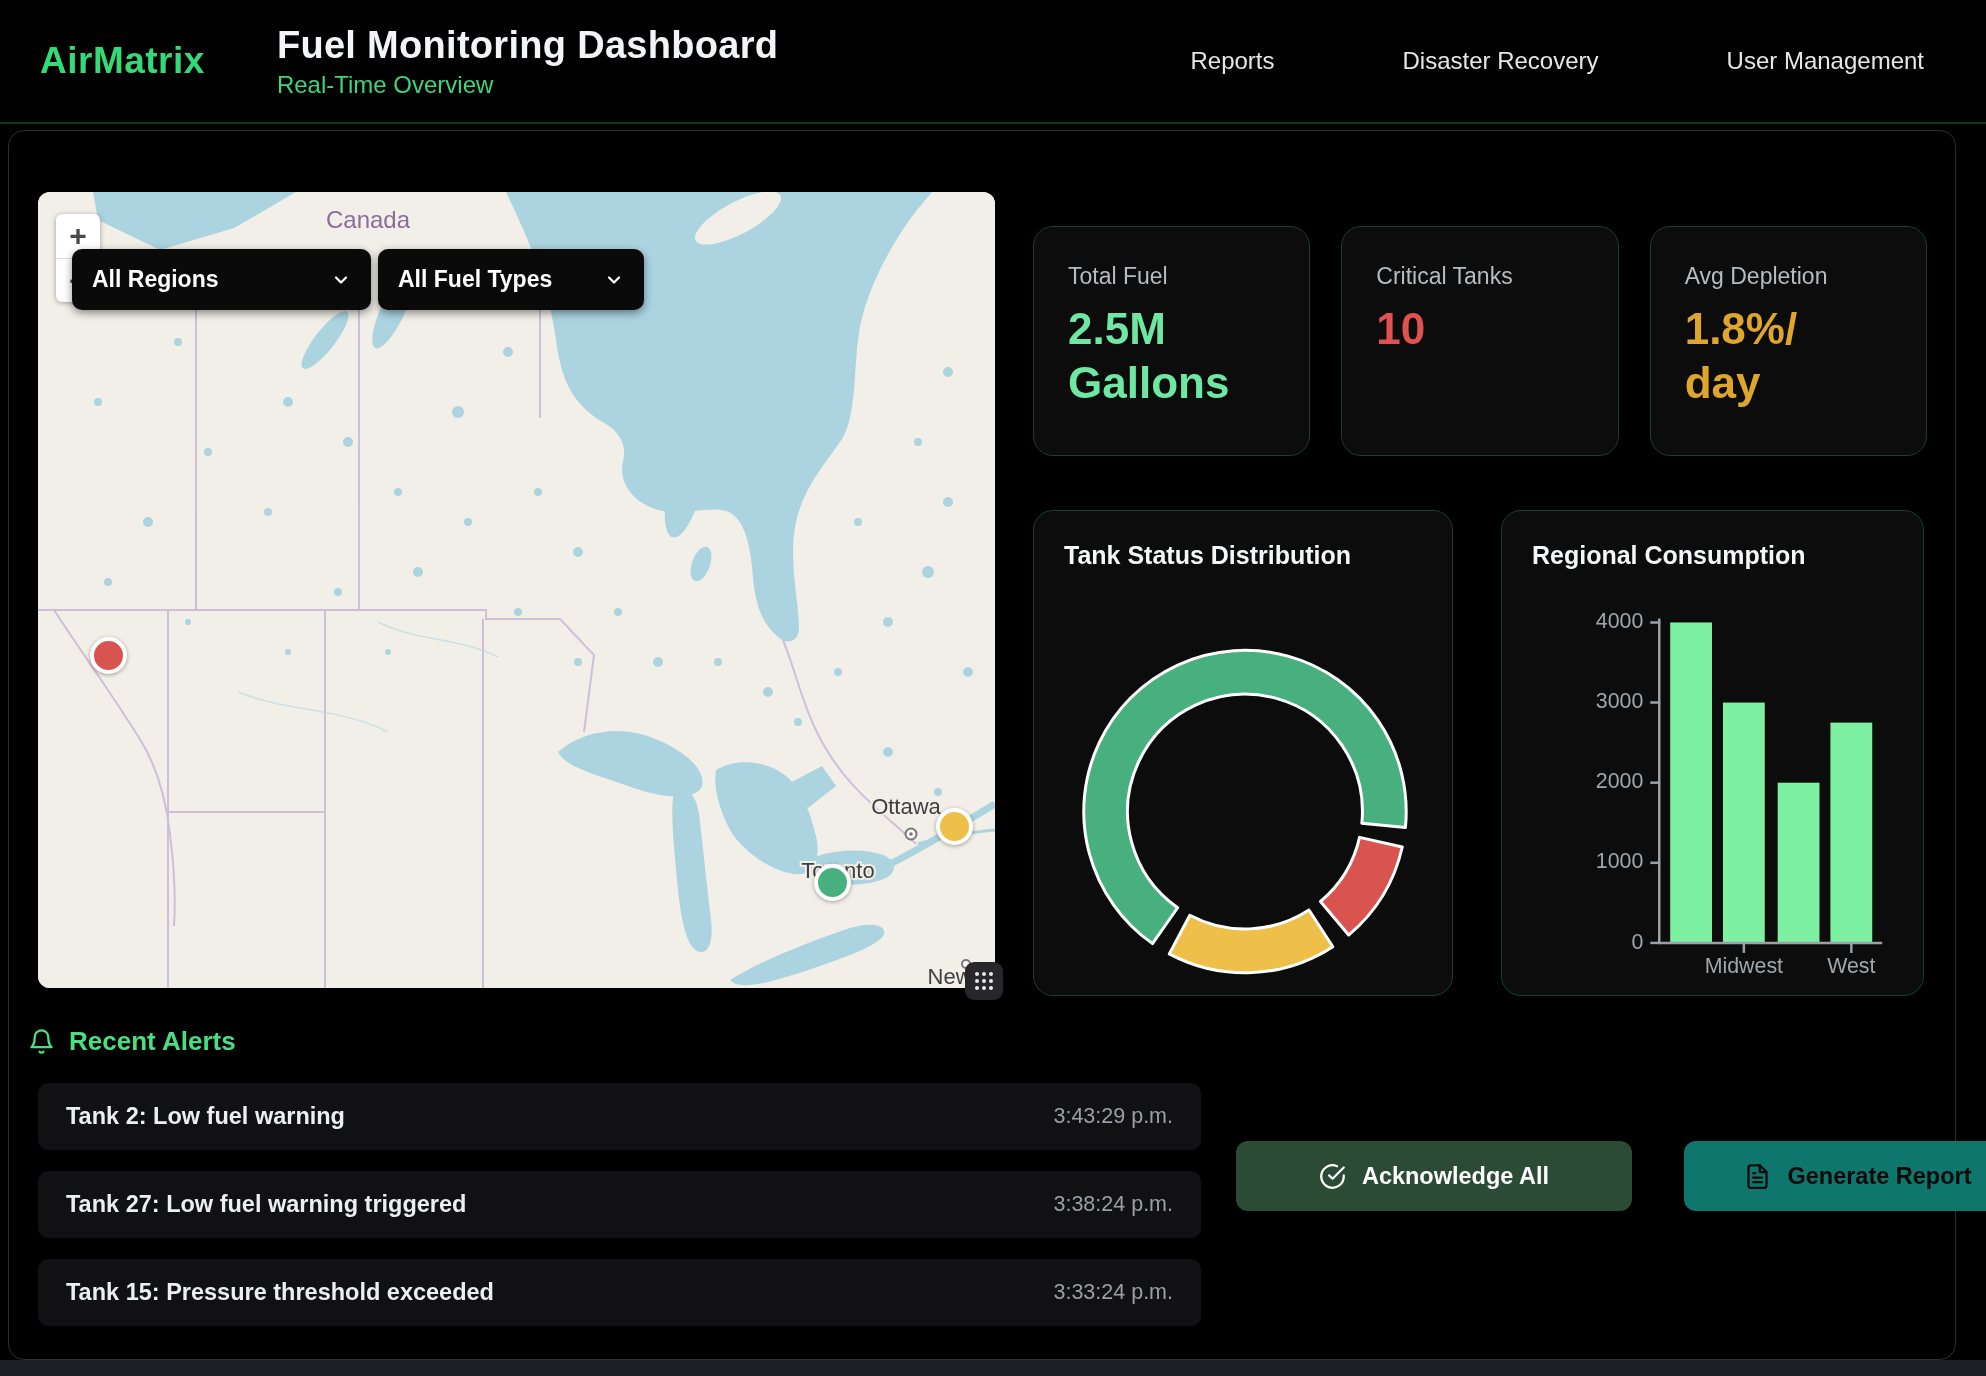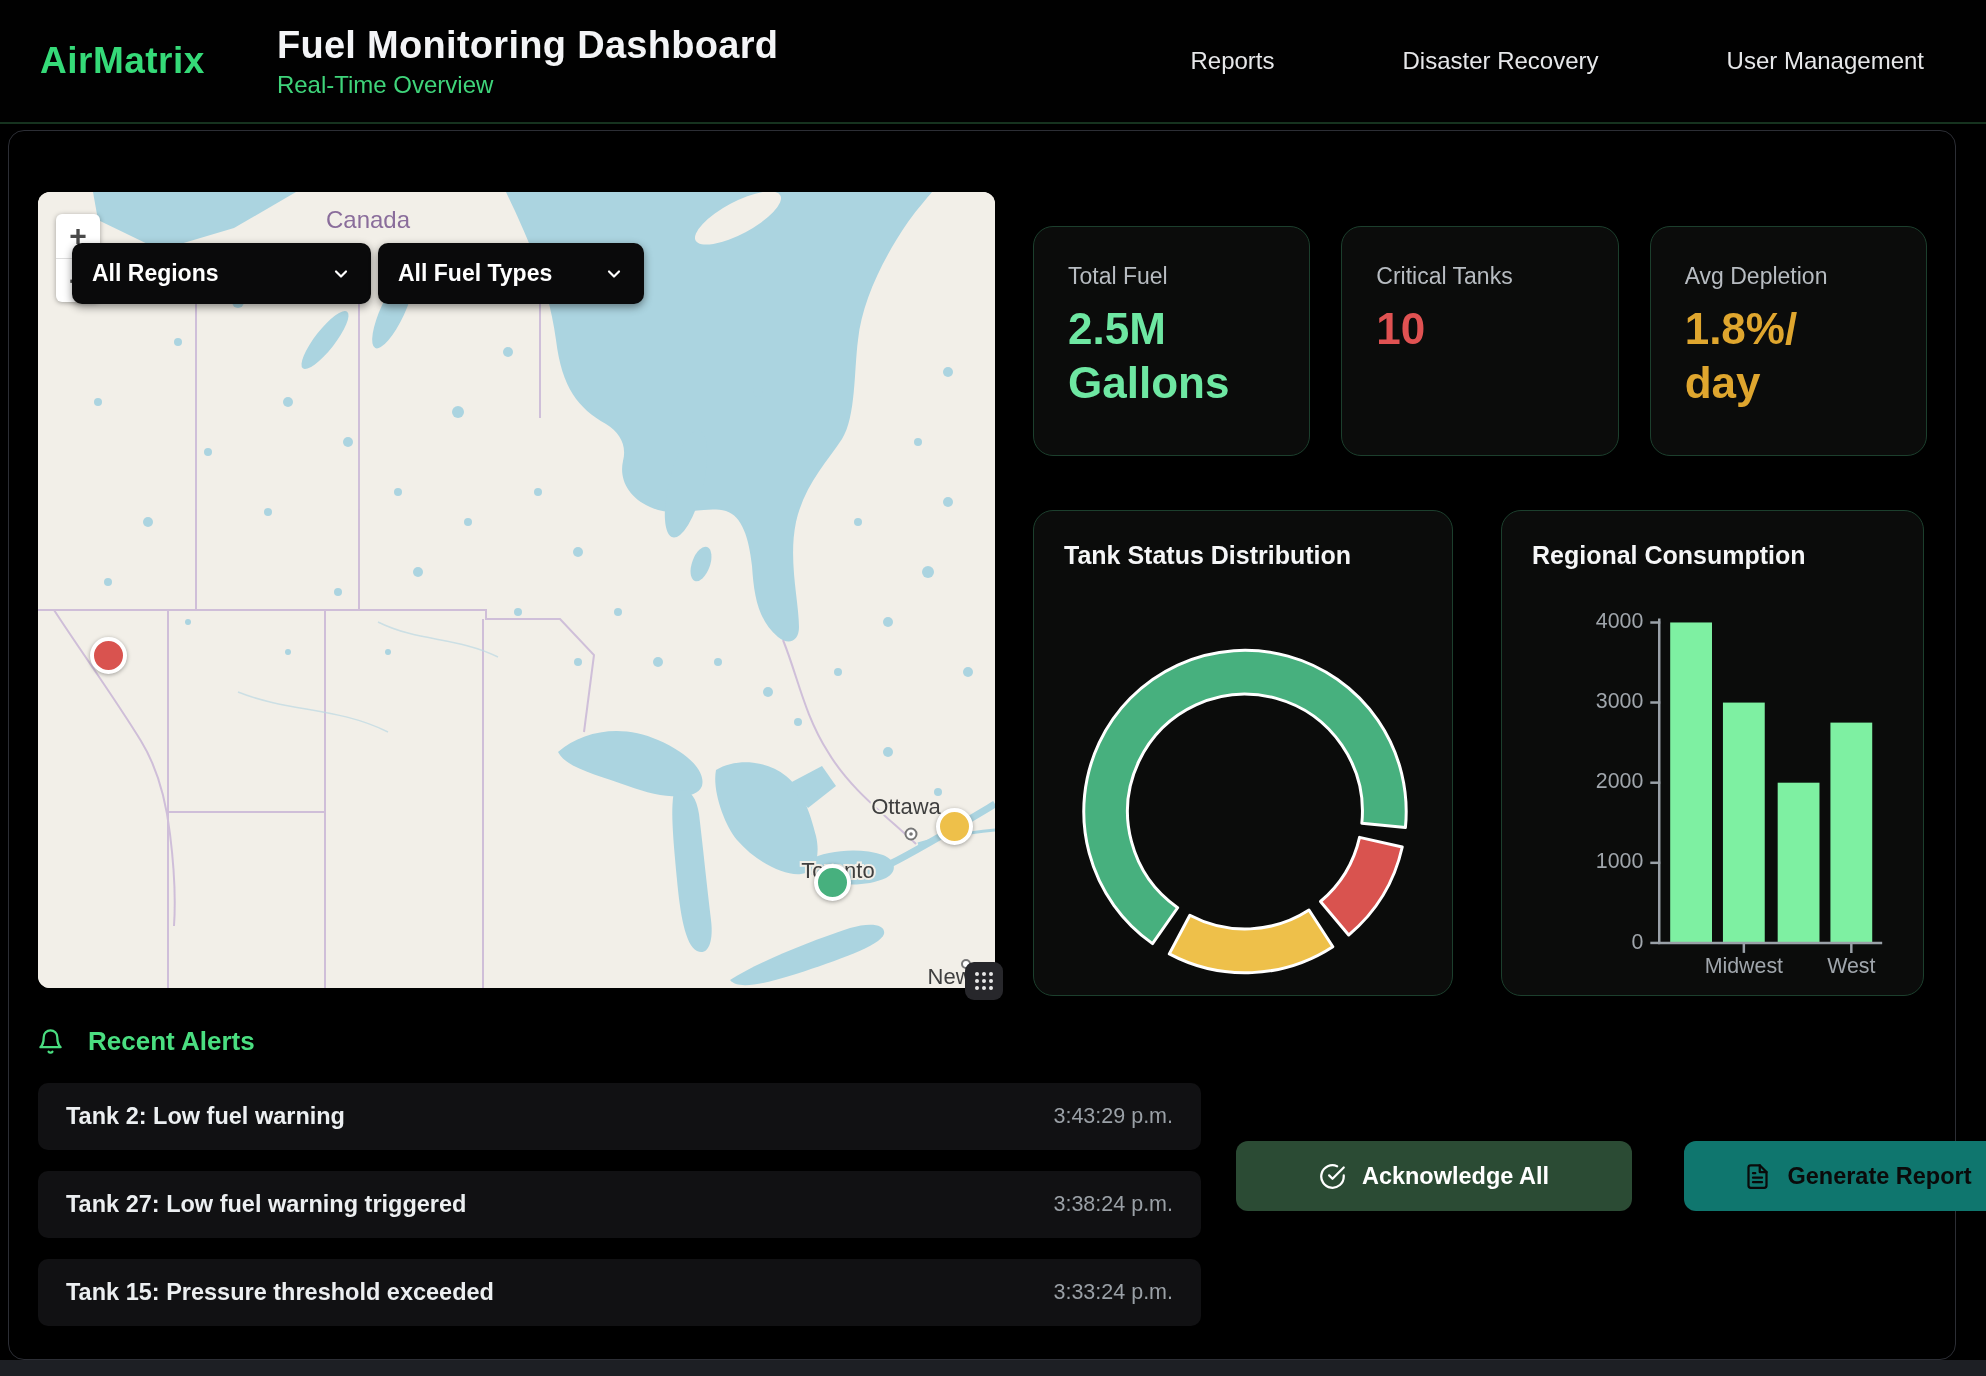--- a/index.html
+++ b/index.html
@@ -25,21 +25,21 @@
   
   .map { position:absolute; left:38px; top:192px; width:957px; height:796px;
          border-radius:12px; overflow:hidden; background:#f2efe8; }
   .map svg.basemap { position:absolute; inset:0; }
   .map text { paint-order:stroke; stroke:#f2efe8; stroke-width:4px; }
   .zoom-ctrl { position:absolute; left:18px; top:22px; width:44px; height:88px; background:#fff;
                border-radius:6px; box-shadow:0 1px 5px rgba(0,0,0,.35); z-index:3; overflow:hidden; }
   .zoom-btn { width:44px; height:44px; display:flex; align-items:center; justify-content:center;
               font-size:30px; font-weight:bold; color:#4a4a4a; cursor:pointer; }
   .zoom-btn + .zoom-btn { border-top:1px solid #ddd; }
-  .filters { position:absolute; left:34px; top:51px; display:flex; gap:7px; z-index:5; }
+  .filters { position:absolute; left:34px; top:57px; display:flex; gap:7px; z-index:5; }
   .filter-pill { height:61px; background:#0a0a0b; border-radius:10px; color:#fff;
                  display:flex; align-items:center; justify-content:space-between;
                  padding:0 20px; font-size:23px; font-weight:bold;
                  box-shadow:0 3px 8px rgba(0,0,0,.45); cursor:pointer; }
   .filter-pill .chev { margin-left:18px; display:flex; }
   .f-w1 { width:299px; } .f-w2 { width:266px; } .f-w3 { width:211px; }
   .marker { position:absolute; width:37px; height:37px; border-radius:50%;
             border:4px solid #fff; box-shadow:0 1px 4px rgba(0,0,0,.35); z-index:4; cursor:pointer; }
   .resize-handle { position:absolute; left:965px; top:962px; width:38px; height:38px;
                    background:#27272b; border-radius:9px; z-index:6;
@@ -55,21 +55,21 @@
   .stat-value { font-size:44px; font-weight:bold; line-height:1.22; margin-top:12px;
                 max-width:185px; overflow-wrap:anywhere; }
 
   .charts { position:absolute; left:1033px; top:510px; width:894px; height:486px;
             display:grid; grid-template-columns:420px 423px; gap:48px; }
   .chart-card { position:relative; overflow:hidden; }
   .chart-title { position:absolute; left:30px; top:30px; font-size:25px; font-weight:bold; color:#f5f6f7; z-index:2; }
   .chart-card svg { position:absolute; inset:0; }
 
   
-  .alerts-title-row { position:absolute; left:37px; top:1026px; display:flex; align-items:center; gap:24px; }
+  .alerts-title-row { position:absolute; left:28px; top:1026px; display:flex; align-items:center; gap:14px; }
   .alerts-title { font-size:26px; font-weight:bold; color:#4ade80; }
   .alert-row { position:absolute; left:38px; width:1163px; height:67px; background:#111113;
                border-radius:10px; display:flex; align-items:center; justify-content:space-between;
                padding:0 28px; cursor:pointer; }
   .alert-msg { font-size:23.5px; color:#eceff1;font-weight:bold; }
   .alert-time { font-size:21.5px; color:#9aa0a6; }
 
   
   .btn { position:absolute; top:1141px; height:70px; border:none; border-radius:12px;
          display:flex; align-items:center; justify-content:center; gap:16px;

